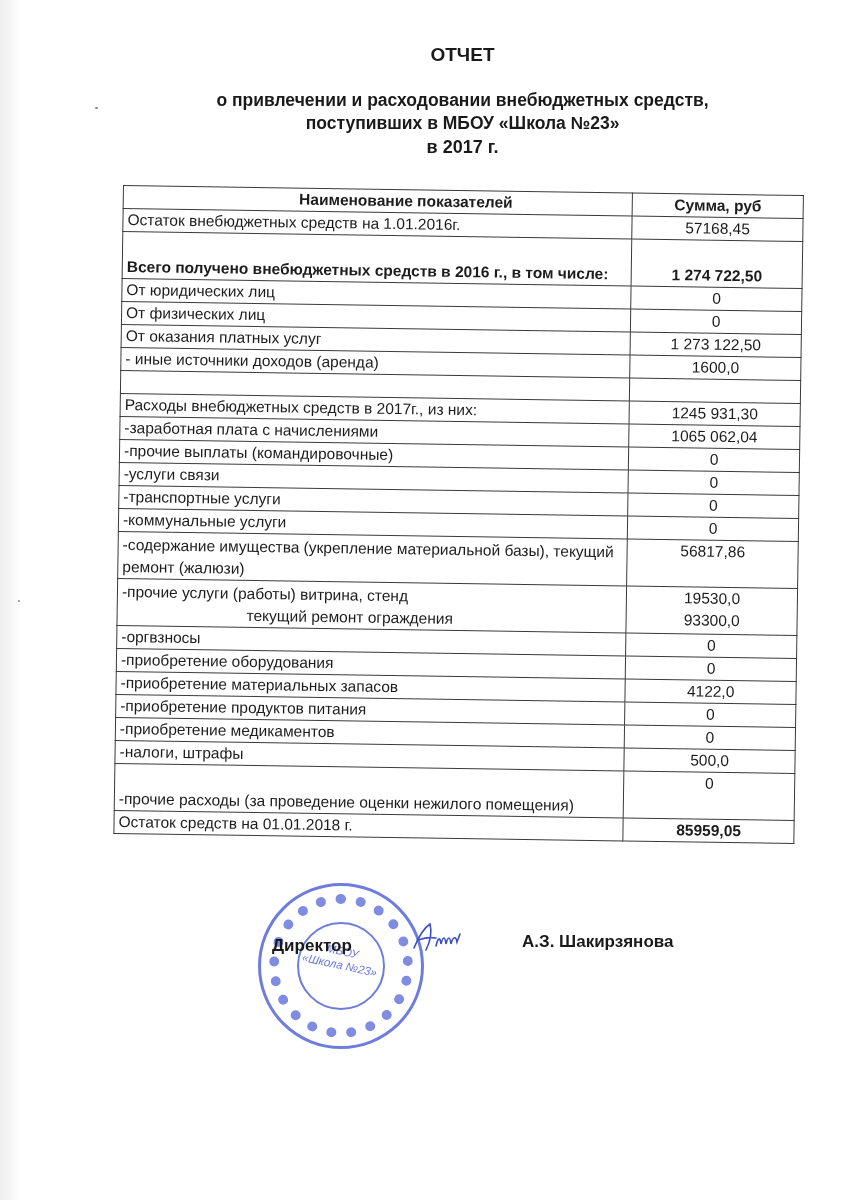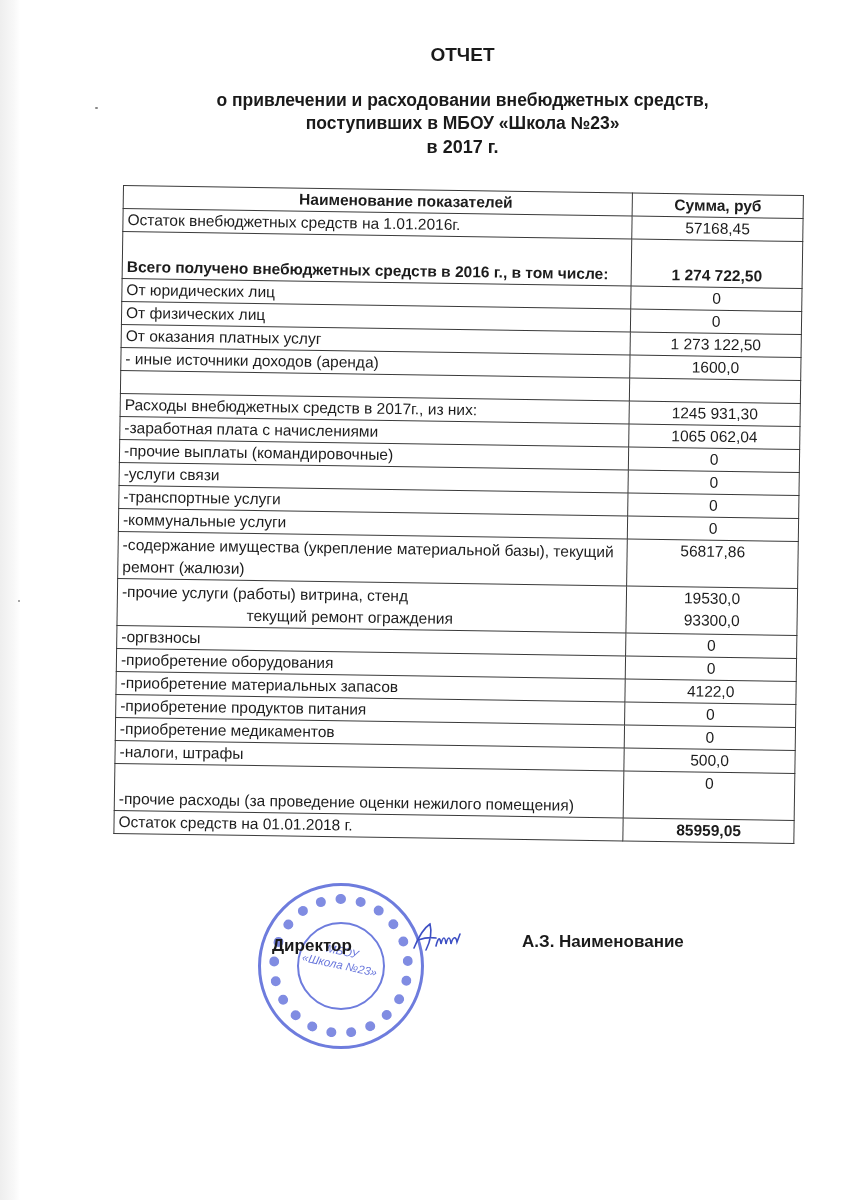--- a/index.html
+++ b/index.html
@@ -205,14 +205,14 @@
   <div class="stamp">
     <div class="stamp-inner">
       <div>МБОУ</div>
       <div>«Школа №23»</div>
     </div>
   </div>
   <div class="director-label">Директор</div>
   <svg class="signature" viewBox="0 0 62 38">
     <path d="M4 30 C 8 20, 14 10, 20 6 C 22 14, 20 24, 16 32 M8 22 C 14 20, 20 19, 26 20 M26 28 C 28 20, 30 18, 31 26 C 33 18, 35 18, 36 26 C 38 18, 40 18, 41 26 C 43 18, 46 18, 47 24 L 50 16" fill="none" stroke="#3d4fc4" stroke-width="1.6" stroke-linecap="round"></path>
   </svg>
-  <div class="director-name">А.З. Наименование</div>
+  <div class="director-name">А.З. Шакирзянова</div>
 </div>
 
 </body></html>

